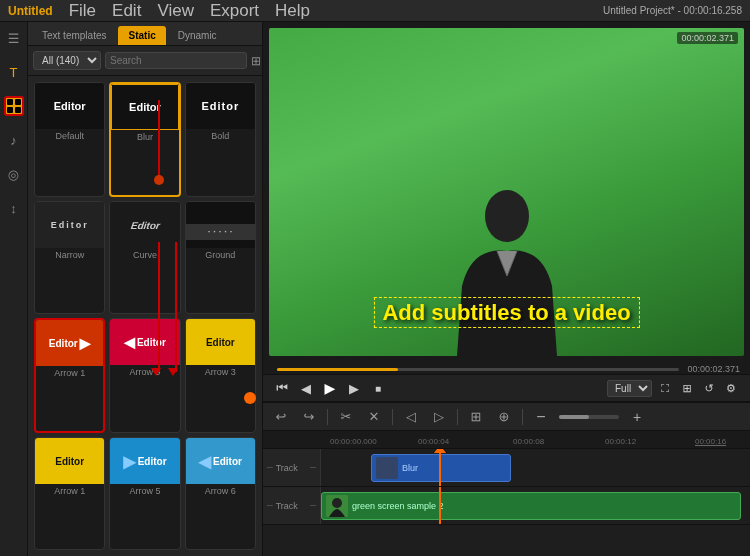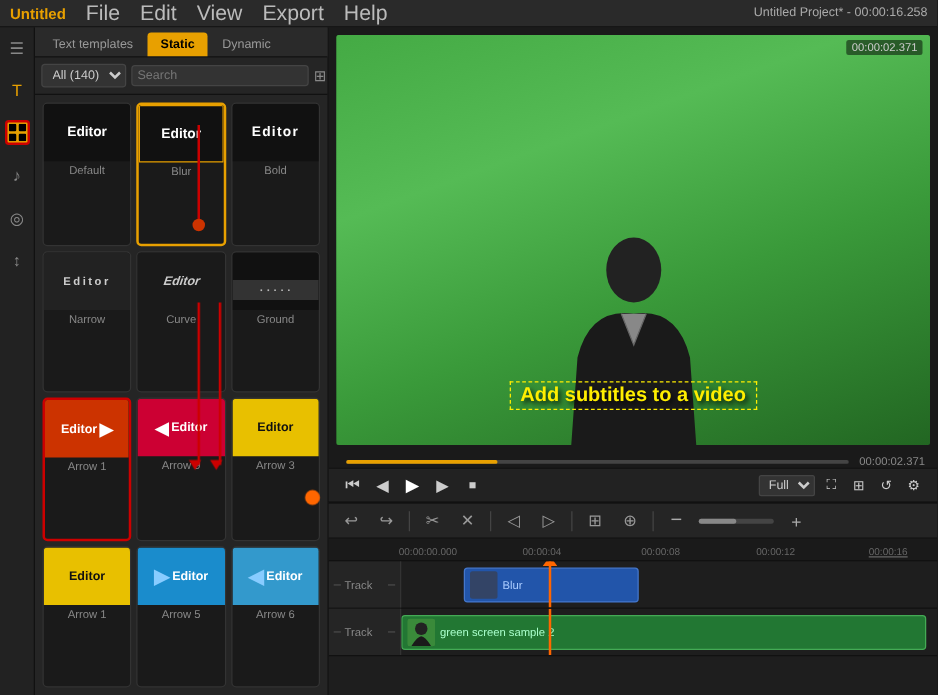--- a/index.html
+++ b/index.html
@@ -213,21 +213,21 @@
     }
     .subtitle-overlay {
       position: absolute;
       bottom: 30px;
       left: 50%;
       transform: translateX(-50%);
       white-space: nowrap;
     }
     .subtitle-text {
       color: #ffee00;
-      font-size: 16px;
+      font-size: 22px;
       font-weight: bold;
       text-shadow: 2px 2px 4px rgba(0,0,0,0.8);
       border: 1px dashed #ffee00;
       padding: 2px 8px;
     }
     .time-display {
       position: absolute;
       top: 4px;
       right: 6px;
       color: #ccc;
@@ -651,21 +651,21 @@
           <div class="tool-btn">⊕</div>
           <div class="tool-sep"></div>
           <div class="tool-btn" style="font-size:16px; color:#aaa;">−</div>
           <div style="width:60px; height:4px; background:#444; border-radius:2px; position:relative;">
             <div style="width:30px; height:4px; background:#888; border-radius:2px;"></div>
           </div>
           <div class="tool-btn" style="font-size:14px; color:#aaa;">+</div>
         </div>
 
         <div class="timeline-ruler">
-          <span class="ruler-tick" style="left:56px;">00:00:00.000</span>
+          <span class="ruler-tick" style="left:67px;">00:00:00.000</span>
           <span class="ruler-tick" style="left:155px;">00:00:04</span>
           <span class="ruler-tick" style="left:250px;">00:00:08</span>
           <span class="ruler-tick" style="left:342px;">00:00:12</span>
           <span class="ruler-tick" style="left:432px;text-decoration:underline;">00:00:16</span>
 
         </div>
 
         <div class="tracks-area">
 
           <div class="track-row">

